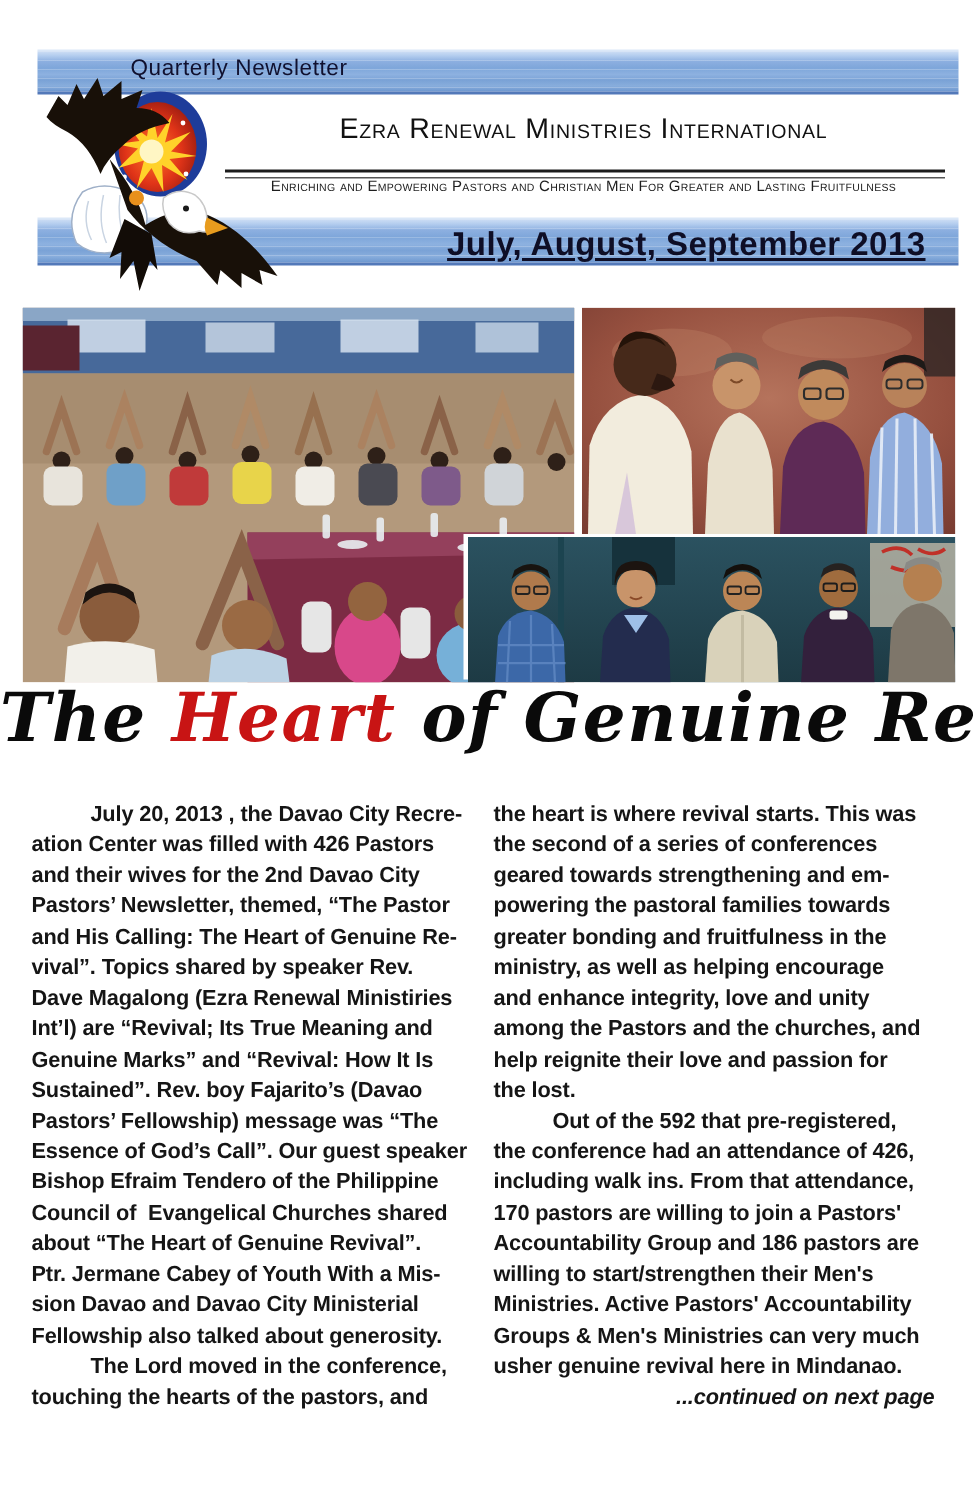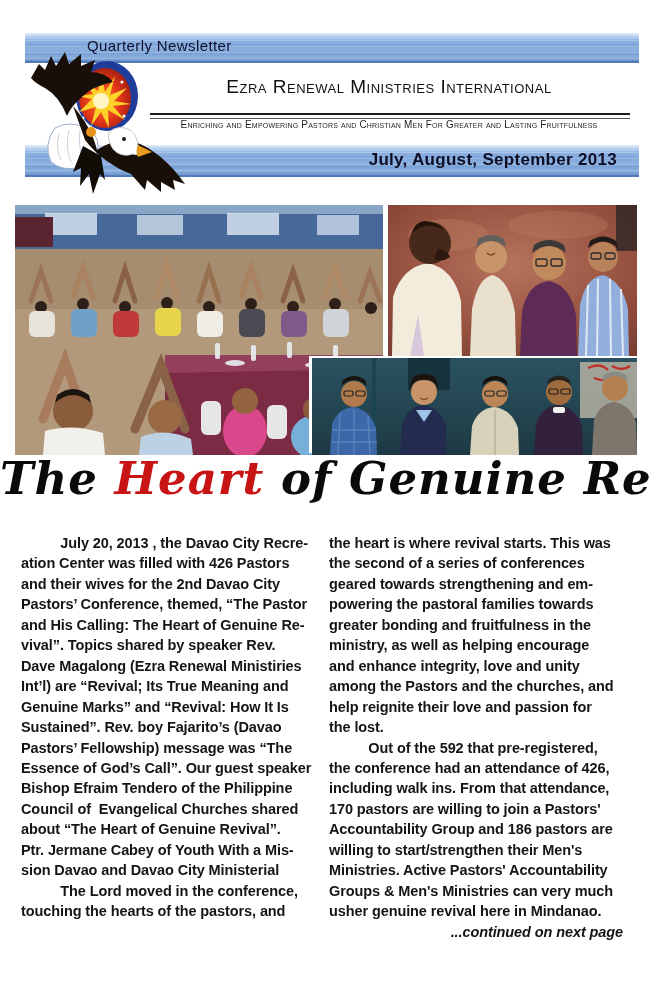--- a/index.html
+++ b/index.html
@@ -16,22 +16,22 @@
     border-bottom:2px solid #5379b9;
     border-top:1px solid #dbe8f8;
   }
   .banner-top{top:33px;height:27px;}
   .banner-date{top:145px;height:29px;}
   .quarterly{
     position:absolute;left:62px;top:3px;font-size:15px;font-weight:normal;
     color:#10102e;letter-spacing:.4px;
   }
   .issue-date{
-    position:absolute;right:22px;top:4px;font-size:17px;font-weight:bold;
-    color:#0e0e26;letter-spacing:.3px;
+    position:absolute;right:22px;top:4px;font-size:22px;font-weight:bold;
+    color:#0e0e26;letter-spacing:.3px;text-decoration:underline;
   }
   .org-title{
     position:absolute;left:146px;top:76px;width:486px;text-align:center;
     font-variant:small-caps;font-size:19px;color:#111;letter-spacing:.5px;white-space:nowrap;
   }
   .org-underline{
     position:absolute;left:150px;top:113px;width:480px;height:3px;
     border-top:2px solid #1c1c1c;border-bottom:1px solid #555;
   }
   .org-tagline{
@@ -298,34 +298,35 @@
 
 <div class="headline">
   <span>The </span><span class="hot">Heart</span><span> of Genuine Revival</span>
 </div>
 
 <div class="col col-left">
 
 <div class="line">          July 20, 2013 , the Davao City Recre-</div>
     <div class="line">ation Center was filled with 426 Pastors</div>
     <div class="line">and their wives for the 2nd Davao City</div>
-    <div class="line">Pastors’ Conference, themed, “The Pastor</div>
+    <div class="line">Pastors’ Newsletter, themed, “The Pastor</div>
     <div class="line">and His Calling: The Heart of Genuine Re-</div>
     <div class="line">vival”. Topics shared by speaker Rev.</div>
     <div class="line">Dave Magalong (Ezra Renewal Ministiries</div>
     <div class="line">Int’l) are “Revival; Its True Meaning and</div>
     <div class="line">Genuine Marks” and “Revival: How It Is</div>
     <div class="line">Sustained”. Rev. boy Fajarito’s (Davao</div>
     <div class="line">Pastors’ Fellowship) message was “The</div>
     <div class="line">Essence of God’s Call”. Our guest speaker</div>
     <div class="line">Bishop Efraim Tendero of the Philippine</div>
     <div class="line">Council of  Evangelical Churches shared</div>
     <div class="line">about “The Heart of Genuine Revival”.</div>
     <div class="line">Ptr. Jermane Cabey of Youth With a Mis-</div>
     <div class="line">sion Davao and Davao City Ministerial</div>
+    <div class="line">Fellowship also talked about generosity.</div>
     <div class="line">          The Lord moved in the conference,</div>
     <div class="line">touching the hearts of the pastors, and</div>
   </div>
 
 <div class="col col-right">
   <div>
 
   <div class="line">the heart is where revival starts. This was</div>
       <div class="line">the second of a series of conferences</div>
       <div class="line">geared towards strengthening and em-</div>

